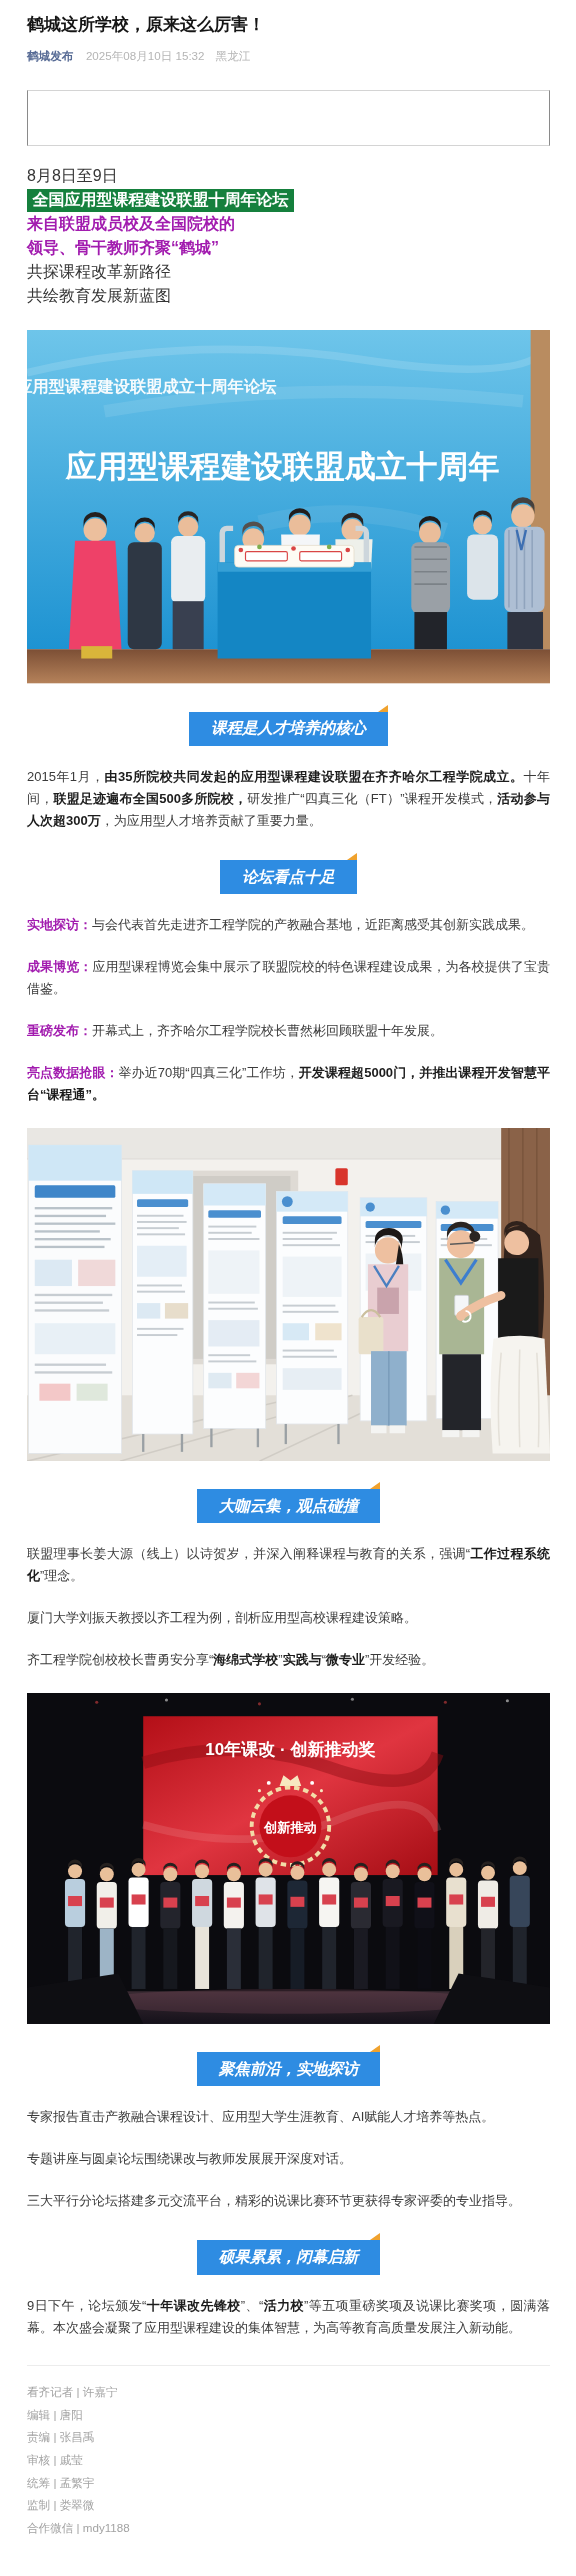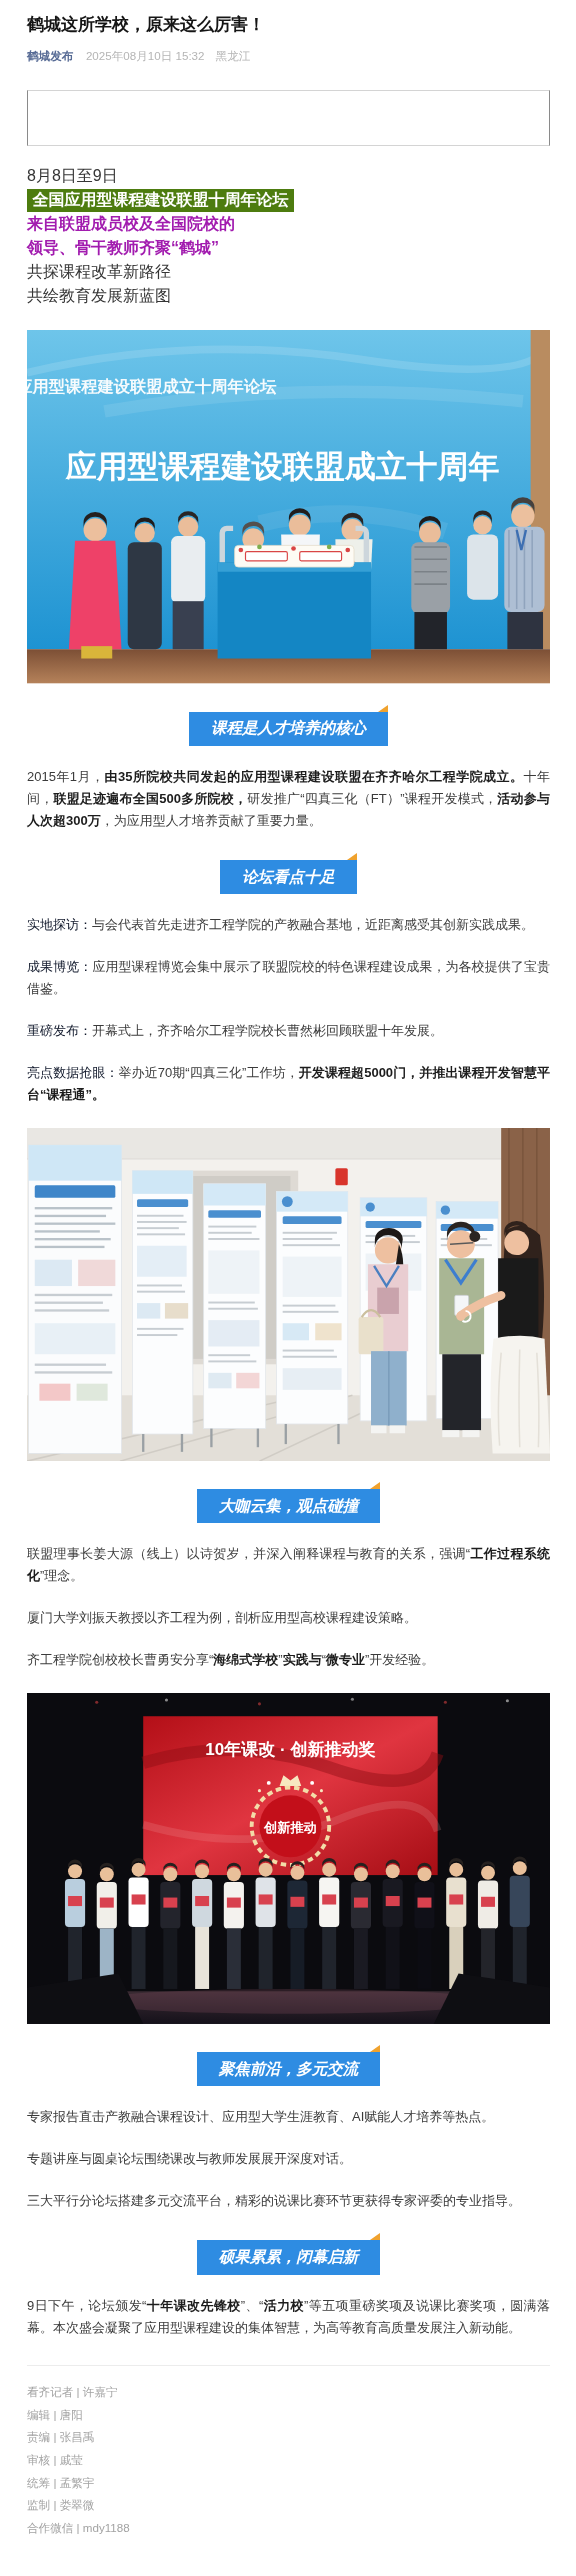--- a/index.html
+++ b/index.html
@@ -19,40 +19,40 @@
   .meta{color:#b5b5b5;margin-right:7.8px;}
   .player-box{
     margin-top:25px;height:54px;background:#fff;
     border-top:0.8px solid #d4d4d4;border-bottom:0.8px solid #d4d4d4;
     border-left:1.6px solid #8a8a8a;border-right:1.6px solid #8a8a8a;
   }
   .intro{margin-top:18.6px;font-size:16px;line-height:24px;color:#353535;}
   .intro .b-dark{font-weight:700;color:#1f1f1f;}
   .intro .b-blue{font-weight:700;color:#a21caf;}
   .gold-chip{
-    display:inline-block;background:#4d7c0f;color:#fff;font-weight:700;
+    display:inline-block;background:#15803d;color:#fff;font-weight:700;
     padding:0 5.4px;line-height:22.5px;
   }
   .photo{display:block;width:523px;margin:22px auto 0;}
   .photo svg{display:block;width:100%;height:auto;}
   .badge-wrap{text-align:center;margin-top:28px;}
   .badge{
     position:relative;display:inline-block;background:#2e8ce2;color:#fff;
     font-size:15.5px;font-weight:700;line-height:18.6px;padding:7.8px 22px;font-style:italic;
   }
   .fold{
     position:absolute;top:-7px;right:0;width:0;height:0;
     border-bottom:7px solid #f0a22e;border-left:10px solid transparent;
   }
   .para{
     margin:20px 0 0;font-size:13px;line-height:22px;color:#3b3b3b;
     text-align:justify;text-justify:inter-ideograph;
   }
   .para .b{font-weight:700;color:#1d1d1d;}
-  .para .lead{font-weight:400;color:#0f172a;}
+  .para .lead{font-weight:700;color:#a21caf;}
   .credits{
     margin-top:26px;border-top:0.8px solid #ececec;padding-top:14px;
   }
   .credit-line{
     font-size:11.6px;line-height:21px;color:#a3a3a3;margin:1.6px 0;
   }
   svg text{font-family:"Liberation Sans","DejaVu Sans",sans-serif;}
 </style>
 </head>
 <body>
@@ -493,21 +493,21 @@
           </g>
       </g>
 
       <polygon points="0,427 150,427 118,362 0,380" fill="#0e0e12"></polygon>
       <polygon points="675,427 525,427 557,362 675,380" fill="#0e0e12"></polygon>
     </svg>
   </div>
 
   <div class="badge-wrap">
     <div class="badge">
-      <span>聚焦前沿，多元交流</span>
+      <span>聚焦前沿，实地探访</span>
       <i class="fold"></i>
     </div>
   </div>
   <p class="para"><span>专家报告直击产教融合课程设计、应用型大学生涯教育、AI赋能人才培养等热点。</span></p>
   <p class="para"><span>专题讲座与圆桌论坛围绕课改与教师发展展开深度对话。</span></p>
   <p class="para"><span>三大平行分论坛搭建多元交流平台，精彩的说课比赛环节更获得专家评委的专业指导。</span></p>
 
   <div class="badge-wrap">
     <div class="badge">
       <span>硕果累累，闭幕启新</span>

